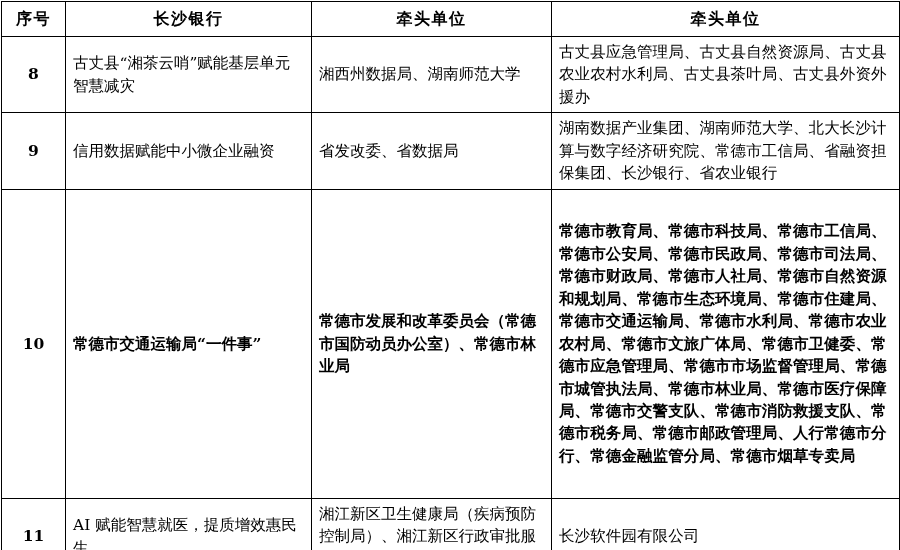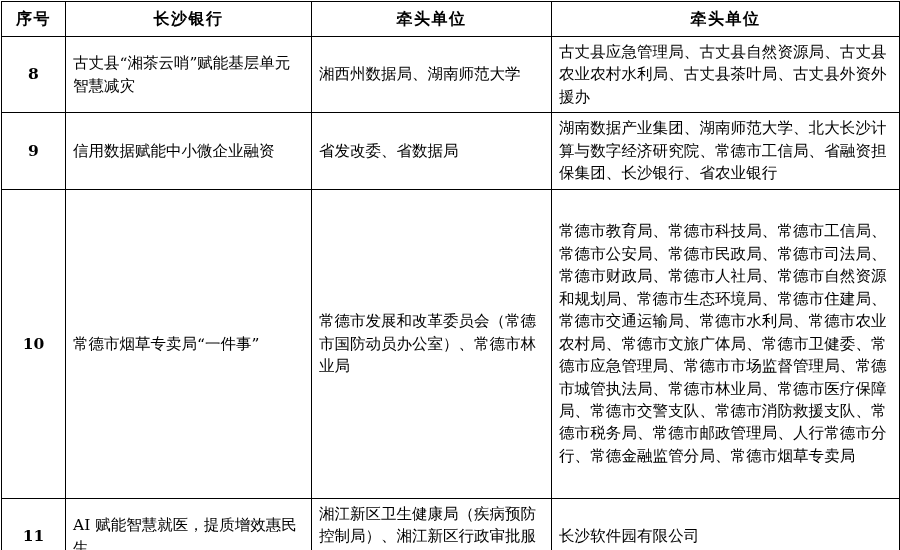--- a/index.html
+++ b/index.html
@@ -59,21 +59,21 @@
     text-align: left;
     word-break: break-all;
   }
   td.cell-part {
     text-align: left;
     word-break: break-all;
     letter-spacing: 0.1px;
   }
   .row-8 td { height: 64px; }
   .row-9 td { height: 64px; }
-  .row-10 td { height: 300px; }
+  .row-10 td { height: 300px; font-weight: bold; }
   .row-11 td { height: 64px; }
 </style>
 </head>
 <body>
 
 <div class="sheet">
   <table class="scene-table">
     <colgroup>
       <col class="c-idx">
       <col class="c-name">
@@ -96,21 +96,21 @@
         <td class="cell-part">古丈县应急管理局、古丈县自然资源局、古丈县农业农村水利局、古丈县茶叶局、古丈县外资外援办</td>
       </tr>
       <tr class="row-9">
         <td class="idx">9</td>
         <td class="cell-text">信用数据赋能中小微企业融资</td>
         <td class="cell-text">省发改委、省数据局</td>
         <td class="cell-part">湖南数据产业集团、湖南师范大学、北大长沙计算与数字经济研究院、常德市工信局、省融资担保集团、长沙银行、省农业银行</td>
       </tr>
       <tr class="row-10">
         <td class="idx">10</td>
-        <td class="cell-text">常德市烟草专卖局“一件事”</td>
+        <td class="cell-text">常德市交通运输局“一件事”</td>
         <td class="cell-text">常德市发展和改革委员会（常德市国防动员办公室）、常德市林业局</td>
         <td class="cell-part">常德市教育局、常德市科技局、常德市工信局、常德市公安局、常德市民政局、常德市司法局、常德市财政局、常德市人社局、常德市自然资源和规划局、常德市生态环境局、常德市住建局、常德市交通运输局、常德市水利局、常德市农业农村局、常德市文旅广体局、常德市卫健委、常德市应急管理局、常德市市场监督管理局、常德市城管执法局、常德市林业局、常德市医疗保障局、常德市交警支队、常德市消防救援支队、常德市税务局、常德市邮政管理局、人行常德市分行、常德金融监管分局、常德市烟草专卖局</td>
       </tr>
       <tr class="row-11">
         <td class="idx">11</td>
         <td class="cell-text">AI 赋能智慧就医，提质增效惠民生</td>
         <td class="cell-text">湘江新区卫生健康局（疾病预防控制局）、湘江新区行政审批服务局</td>
         <td class="cell-part">长沙软件园有限公司</td>
       </tr>
     </tbody>

